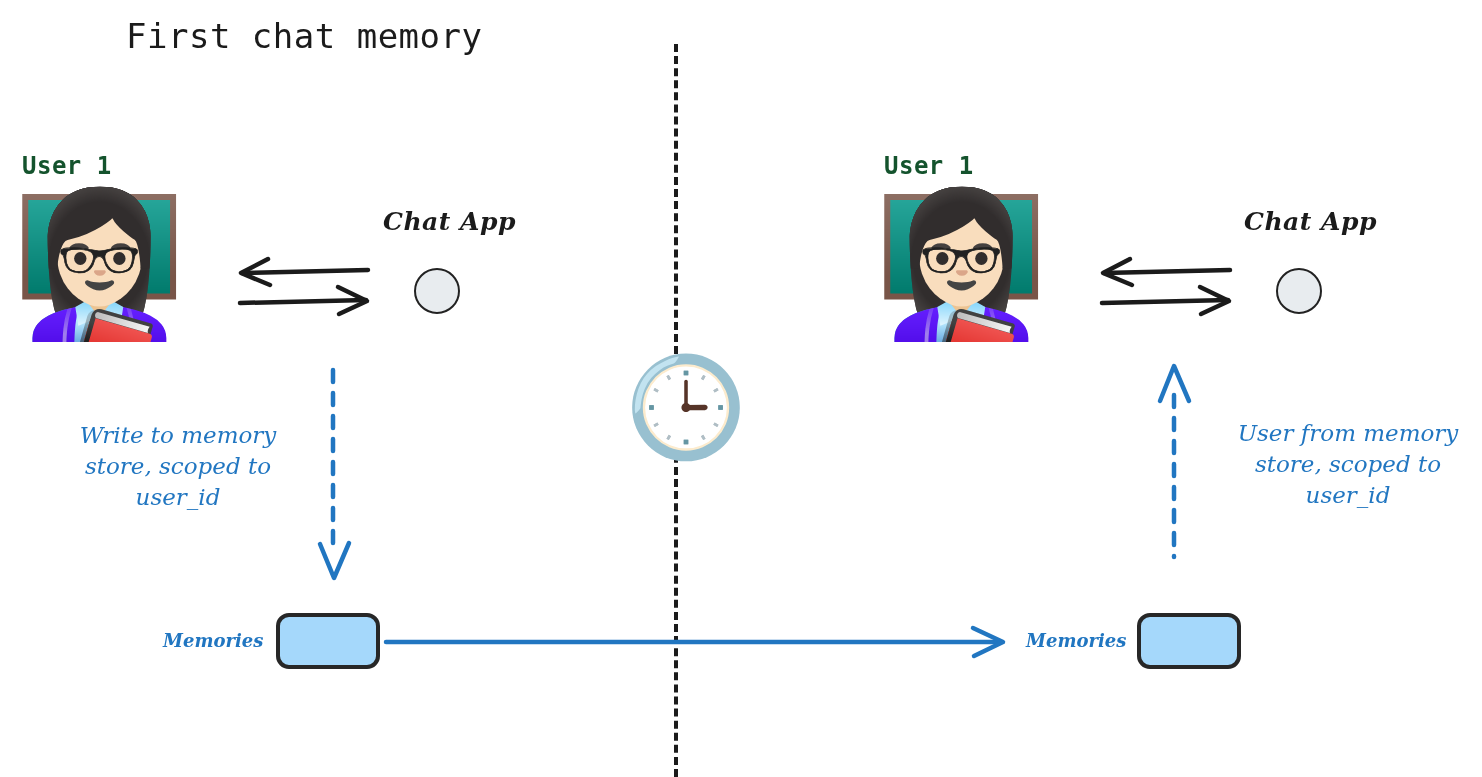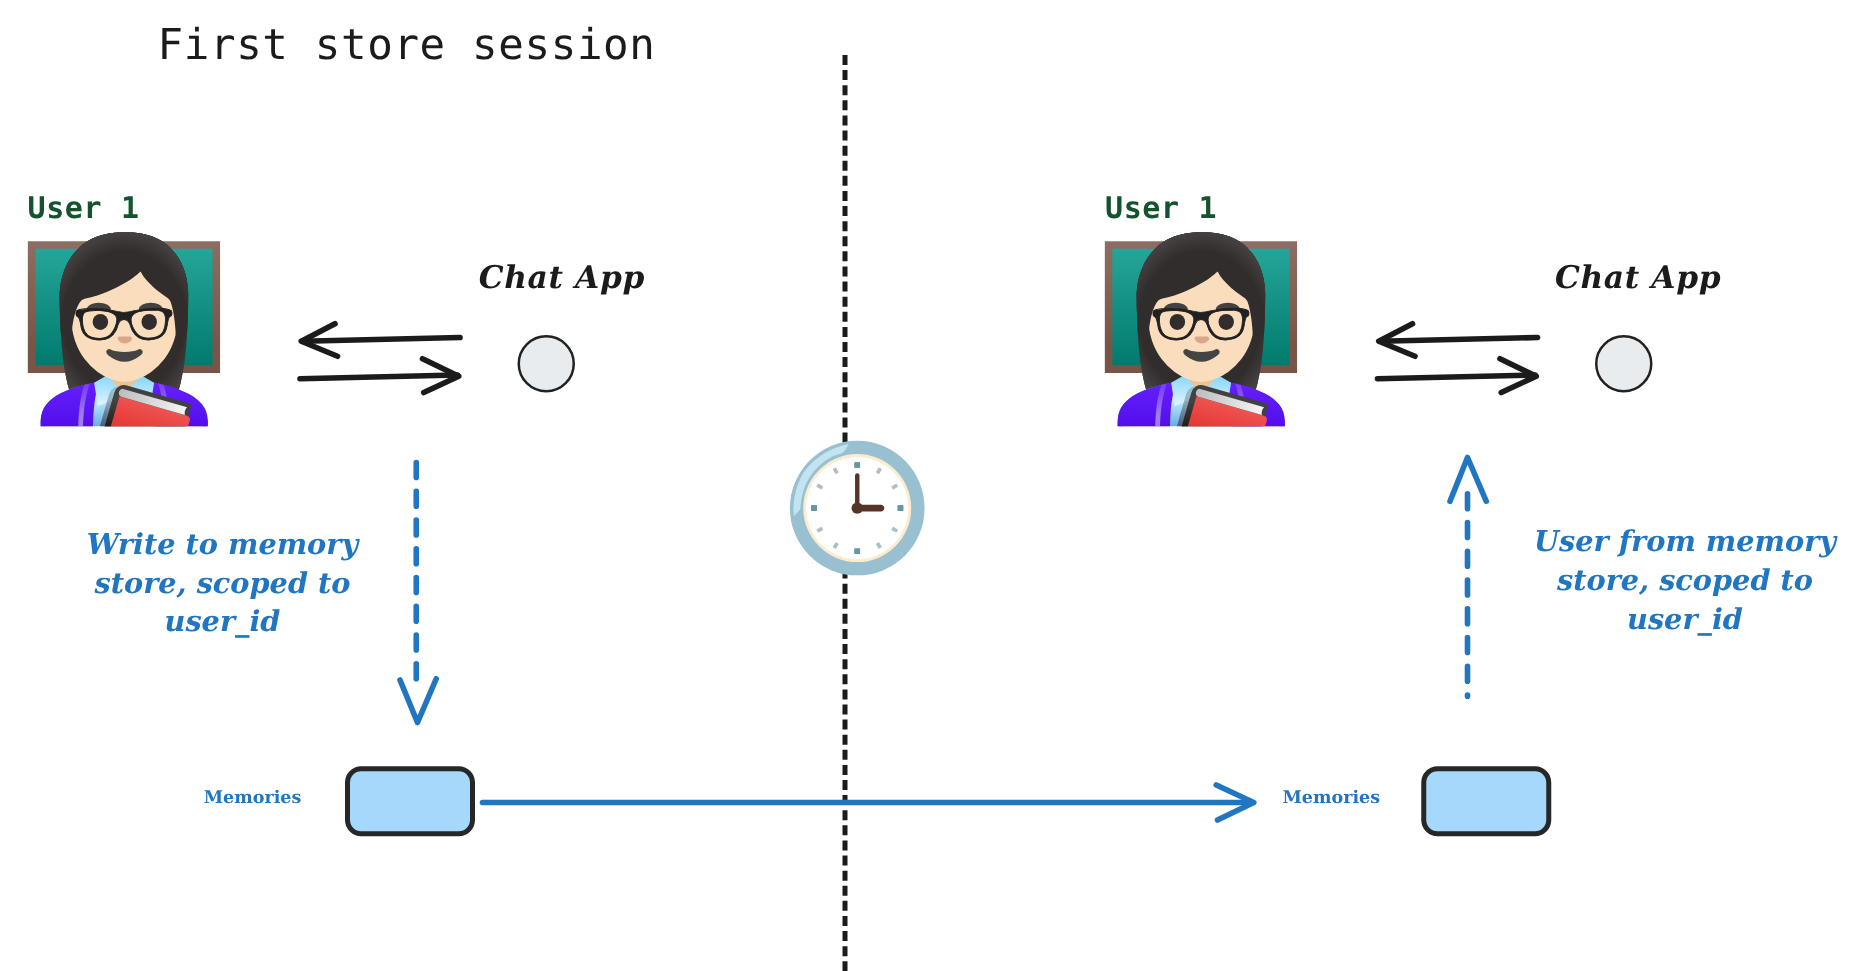--- a/index.html
+++ b/index.html
@@ -47,30 +47,31 @@
     white-space: nowrap;
   }
   .chat-app-label {
     font-size: 25px;
     font-weight: 600;
     letter-spacing: 0.5px;
     text-align: right;
   }
   .memories-label {
     font-family: "DejaVu Serif", "Liberation Serif", serif;
-    font-size: 14px;
+    font-style: italic;
+    font-size: 18px;
     font-weight: 700;
     color: #2176c1;
     white-space: nowrap;
   }
   .annot {
     font-family: "DejaVu Serif", "Liberation Serif", serif;
     font-style: italic;
     font-size: 23px;
-    font-weight: 700;
+    font-weight: 400;
     color: #2176c1;
     line-height: 1.35;
     text-align: center;
     white-space: pre-line;
   }
 
   
   .avatar {
     font-size: 140px;
     line-height: 1;
@@ -108,21 +109,21 @@
     border-left: 4px dashed #1b1b1b;
   }
 
   svg { display: block; overflow: visible; }
 </style>
 </head>
 <body>
 
 <div id="canvas">
 
-  <div class="abs session-title" style="left:126px; top:16px;">First store session</div>
+  <div class="abs session-title" style="left:126px; top:16px;">First chat memory</div>
 
 
   <div class="abs divider" style="left:674px; top:44px; height:733px;"></div>
 
   <div class="abs clock" style="left:625px; top:358px;">🕒</div>
 
   <div class="abs user-label" style="left:22px; top:152px;">User 1</div>
 
   <div class="abs avatar" style="left:12px; top:195px;">👩🏻‍🏫</div>
 

